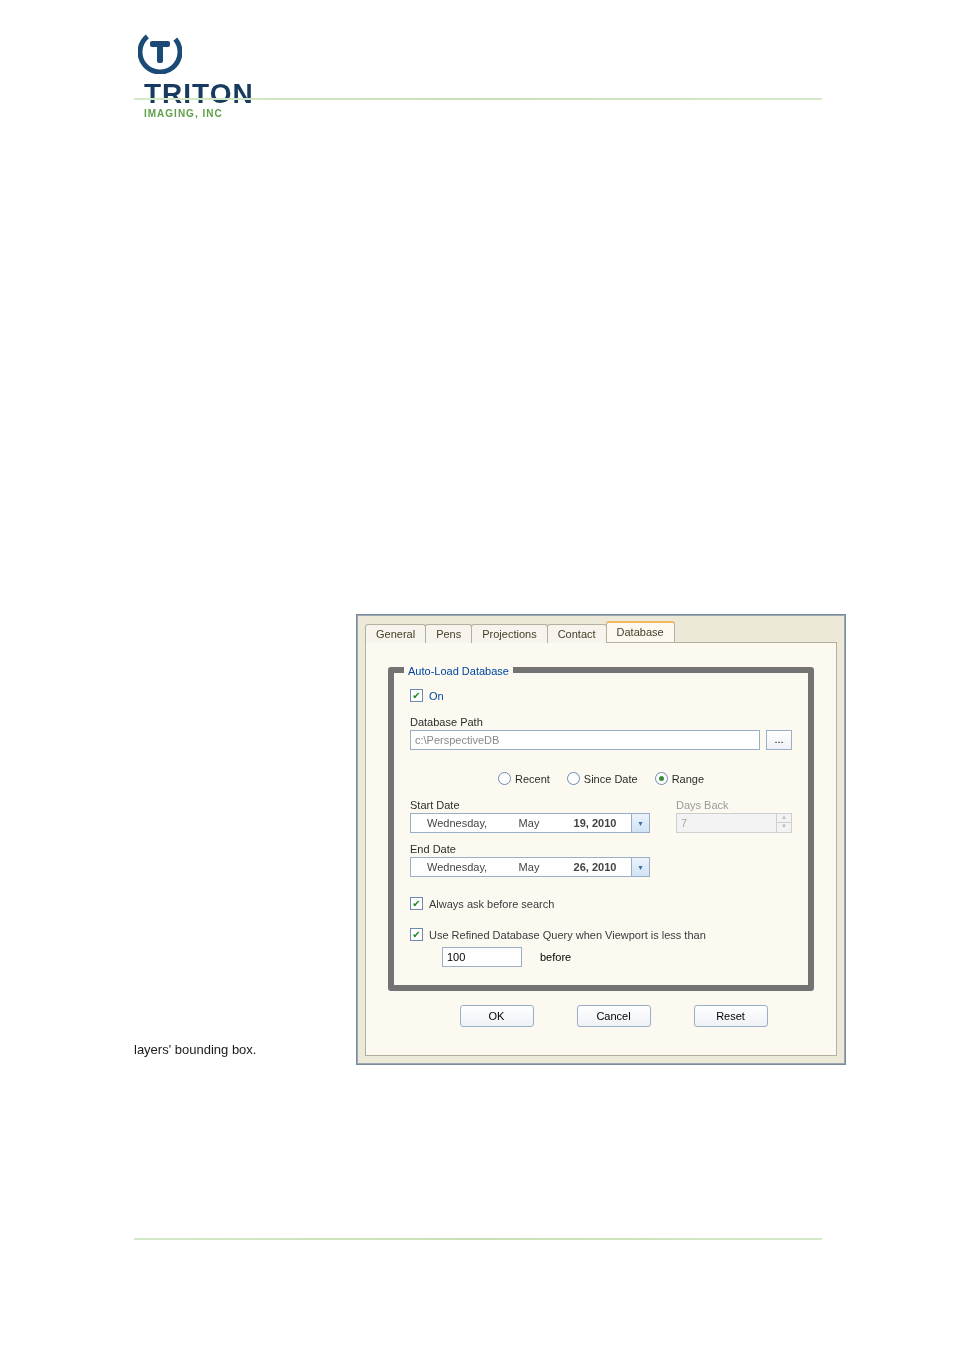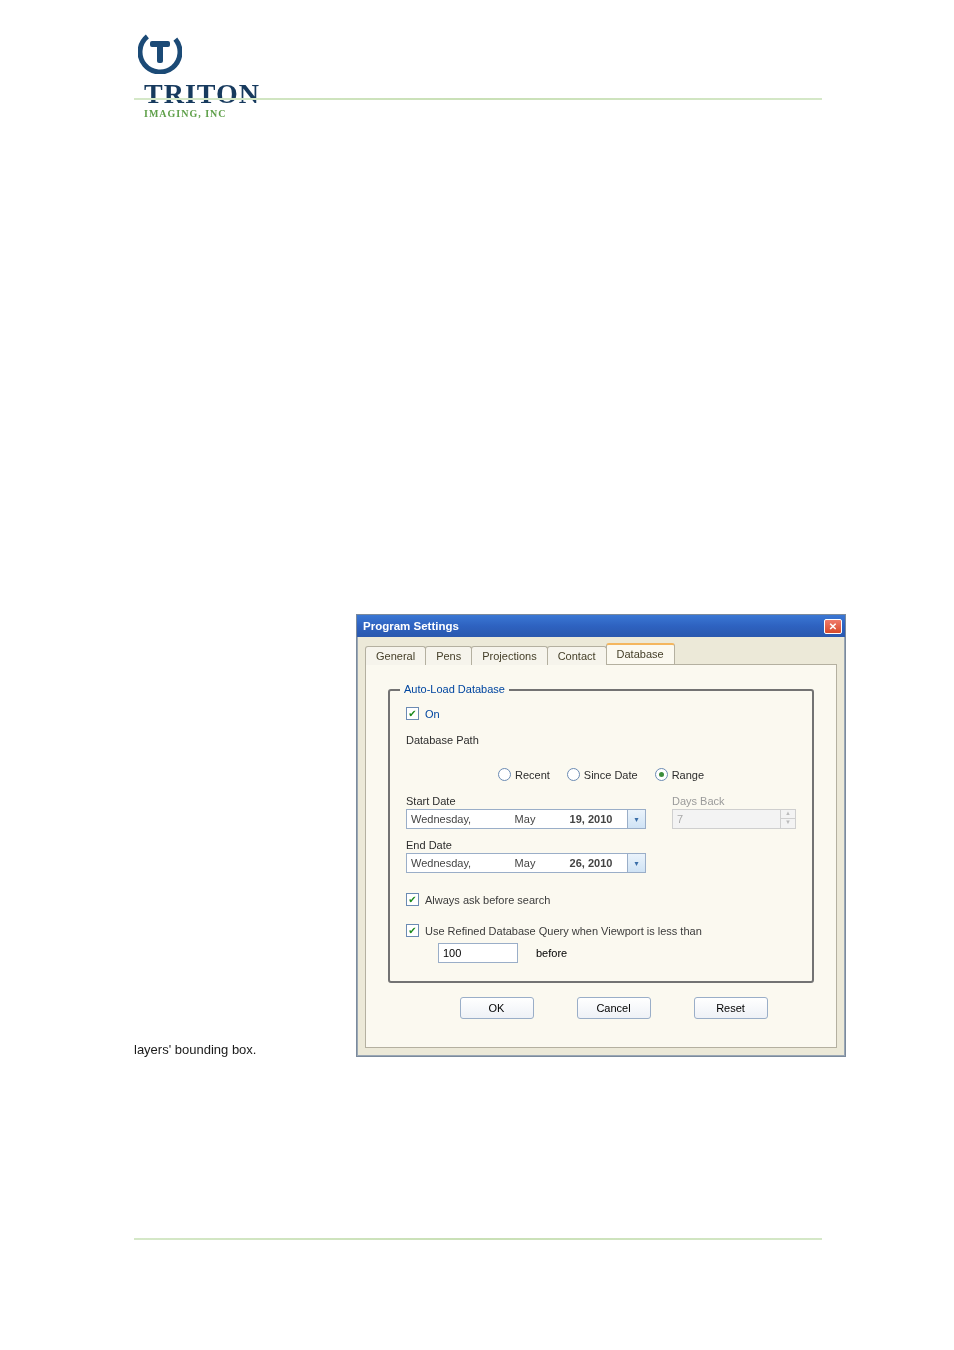--- a/index.html
+++ b/index.html
@@ -12,21 +12,20 @@
     color: #000;
     position: relative;
   }
   
   .logo-wrap {
     position: absolute;
     left: 138px;
     top: 30px;
     width: 160px;
     height: 60px;
-    font-family: Liberation Serif, serif;
   }
   .logo-mark {
     display: inline-block;
     vertical-align: top;
   }
   .logo-text {
     display: inline-block;
     vertical-align: top;
     margin-left: 6px;
     margin-top: 4px;
@@ -137,21 +136,21 @@
   }
   .tabpanel {
     margin: 0 8px 8px 8px;
     background: #fbf9f0;
     border: 1px solid #b4b0a0;
     padding: 24px 22px 18px 22px;
     position: relative;
     z-index: 1;
   }
   .groupbox {
-    border: 2px solid #737373;
+    border: 6px solid #737373;
     border-radius: 3px;
     padding: 10px 16px 18px 16px;
     position: relative;
   }
   .groupbox > legend {
     position: absolute;
     top: -8px; left: 10px;
     background: #fbf9f0;
     padding: 0 4px;
     font-size: 11px;
@@ -209,21 +208,21 @@
   .winradio.sel::after{content:"";width:5px;height:5px;border-radius:50%;background:#3b8d3b;}
   .radio-item{display:flex;align-items:center;cursor:pointer;}
   .date-grid { display:grid; grid-template-columns: 240px 1fr; gap: 10px 26px; align-items:start; }
   .date-picker {
     display:flex;
     border:1px solid #9aaec8;
     background:#fff;
     height:20px;
     align-items:center;
   }
-  .date-picker .day{flex:0 0 88px;padding-left:4px;color:#444;}
+  .date-picker .day{flex:0 0 88px;padding-left:16px;color:#444;}
   .date-picker .mon{flex:0 0 60px;text-align:center;color:#444;}
   .date-picker .dy{flex:1;text-align:center;color:#444;font-weight:bold;}
   .date-picker .dd{
     width:18px;height:18px;border-left:1px solid #9aaec8;
     background:linear-gradient(#eaf3fb,#cfe3f5);
     display:flex;align-items:center;justify-content:center;color:#3a6ea8;font-size:8px;
     cursor:pointer;
   }
   .spinner {
     display:flex;border:1px solid #cfcfcf;background:#f3f3f3;height:20px;align-items:center;
@@ -265,43 +264,43 @@
     <div class="sub">IMAGING, INC</div>
   </span>
 </div>
 <div class="header-rule"></div>
 
 <div class="bodytext-area">
   <span class="frag layers-bb visible-dark">layers' bounding box.</span>
 </div>
 
 <div class="dialog">
-  <div class="titlebar">
-    <span class="title">Program Settings</span>
-    <span class="close-btn">✕</span>
-  </div>
 
   <div class="tabstrip">
     <div class="tab">General</div>
     <div class="tab">Pens</div>
     <div class="tab">Projections</div>
     <div class="tab">Contact</div>
     <div class="tab active">Database</div>
   </div>
 
   <div class="tabpanel">
     <div class="groupbox">
       <legend>Auto-Load Database</legend>
 
       <div class="checkbox-row blue-label">
         <span class="wincheck">✔</span>
         <label>On</label>
       </div>
 
       <div class="field-label">Database Path</div>
+      <div class="path-row">
+        <input class="text-input" readonly="" value="c:\PerspectiveDB" style="">
+        <div class="browse-btn">...</div>
+      </div>
 
       <div class="radio-row">
         <div class="radio-item">
           <span class="winradio"></span>
           <span>Recent</span>
         </div>
         <div class="radio-item">
           <span class="winradio"></span>
           <span>Since Date</span>
         </div>

